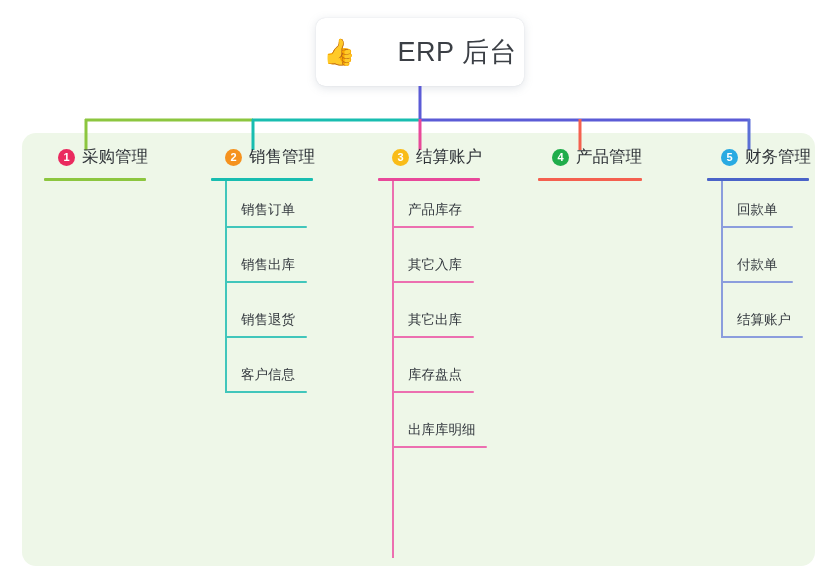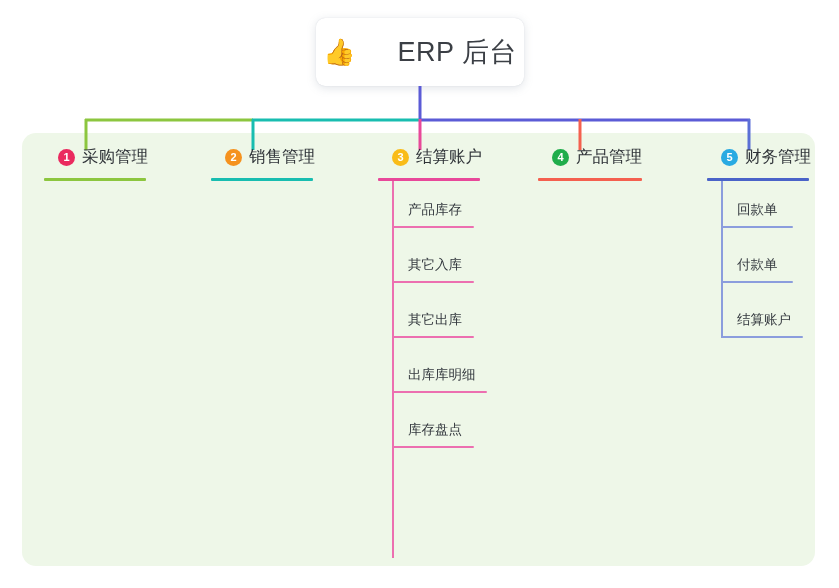--- a/index.html
+++ b/index.html
@@ -99,20 +99,39 @@
     </div>
     <div class="head-rule" style="width: 102px; background: rgb(140, 198, 63);"></div>
   </div>
 
   <div class="col" style="left:211px;width:140px;">
     <div class="col-head">
       <span class="badge" style="background: rgb(245, 146, 30);">2</span>
       <span class="head-label">销售管理</span>
     </div>
     <div class="head-rule" style="width: 102px; background: rgb(24, 189, 176);"></div>
+    <div class="items">
+      <div class="rail" style="background: rgb(65, 198, 187); height: 212px;"></div>
+      <div class="item">
+        <span class="item-label">销售订单</span>
+        <span class="item-rule" style="width: 82px; background: rgb(65, 198, 187);"></span>
+      </div>
+      <div class="item">
+        <span class="item-label">销售出库</span>
+        <span class="item-rule" style="width: 82px; background: rgb(65, 198, 187);"></span>
+      </div>
+      <div class="item">
+        <span class="item-label">销售退货</span>
+        <span class="item-rule" style="width: 82px; background: rgb(65, 198, 187);"></span>
+      </div>
+      <div class="item">
+        <span class="item-label">客户信息</span>
+        <span class="item-rule" style="width: 82px; background: rgb(65, 198, 187);"></span>
+      </div>
+    </div>
   </div>
 
   <div class="col" style="left:378px;width:150px;">
     <div class="col-head">
       <span class="badge" style="background: rgb(249, 188, 25);">3</span>
       <span class="head-label">结算账户</span>
     </div>
     <div class="head-rule" style="width: 102px; background: rgb(232, 72, 154);"></div>
     <div class="items">
       <div class="rail" style="background: rgb(236, 111, 176); height: 377px;"></div>
@@ -122,26 +141,26 @@
       </div>
       <div class="item">
         <span class="item-label">其它入库</span>
         <span class="item-rule" style="width: 82px; background: rgb(236, 111, 176);"></span>
       </div>
       <div class="item">
         <span class="item-label">其它出库</span>
         <span class="item-rule" style="width: 82px; background: rgb(236, 111, 176);"></span>
       </div>
       <div class="item">
+        <span class="item-label">库存盘点</span>
+        <span class="item-rule" style="width: 82px; background: rgb(236, 111, 176);"></span>
+      </div>
+      <div class="item">
         <span class="item-label">出库库明细</span>
         <span class="item-rule" style="width: 95px; background: rgb(236, 111, 176);"></span>
-      </div>
-      <div class="item">
-        <span class="item-label">库存盘点</span>
-        <span class="item-rule" style="width: 82px; background: rgb(236, 111, 176);"></span>
       </div>
     </div>
   </div>
 
   <div class="col" style="left:538px;width:160px;">
     <div class="col-head">
       <span class="badge" style="background: rgb(31, 173, 75);">4</span>
       <span class="head-label">产品管理</span>
     </div>
     <div class="head-rule" style="width: 104px; background: rgb(244, 96, 79);"></div>

